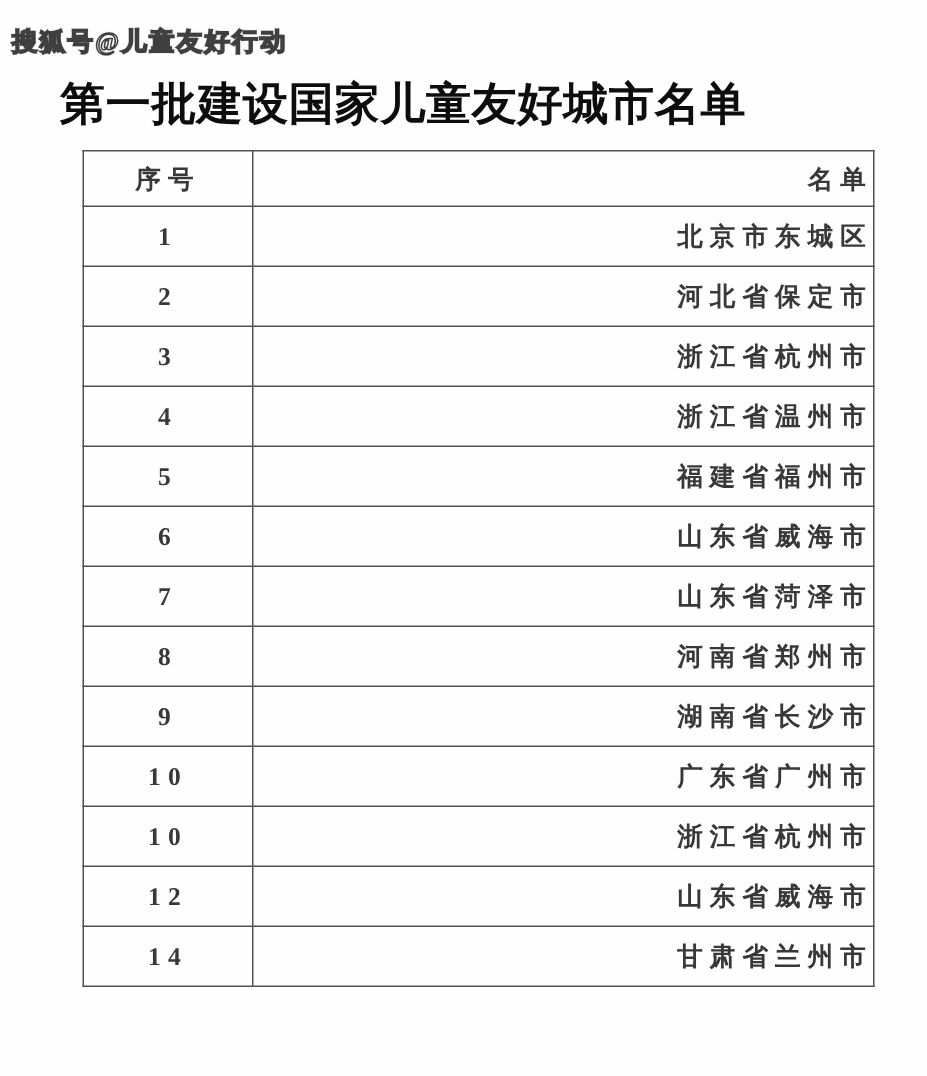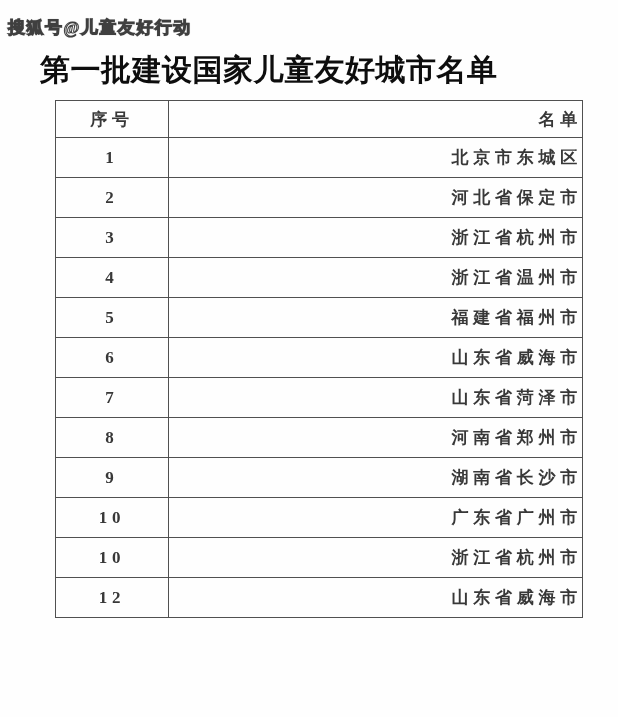--- a/index.html
+++ b/index.html
@@ -116,14 +116,18 @@
       <td class="cell-name">广东省广州市</td>
     </tr>
     <tr>
       <td class="cell-no">10</td>
       <td class="cell-name">浙江省杭州市</td>
     </tr>
     <tr>
       <td class="cell-no">12</td>
       <td class="cell-name">山东省威海市</td>
     </tr>
+    <tr>
+      <td class="cell-no">14</td>
+      <td class="cell-name">甘肃省兰州市</td>
+    </tr>
   </tbody>
 </table>
 
 </body></html>

